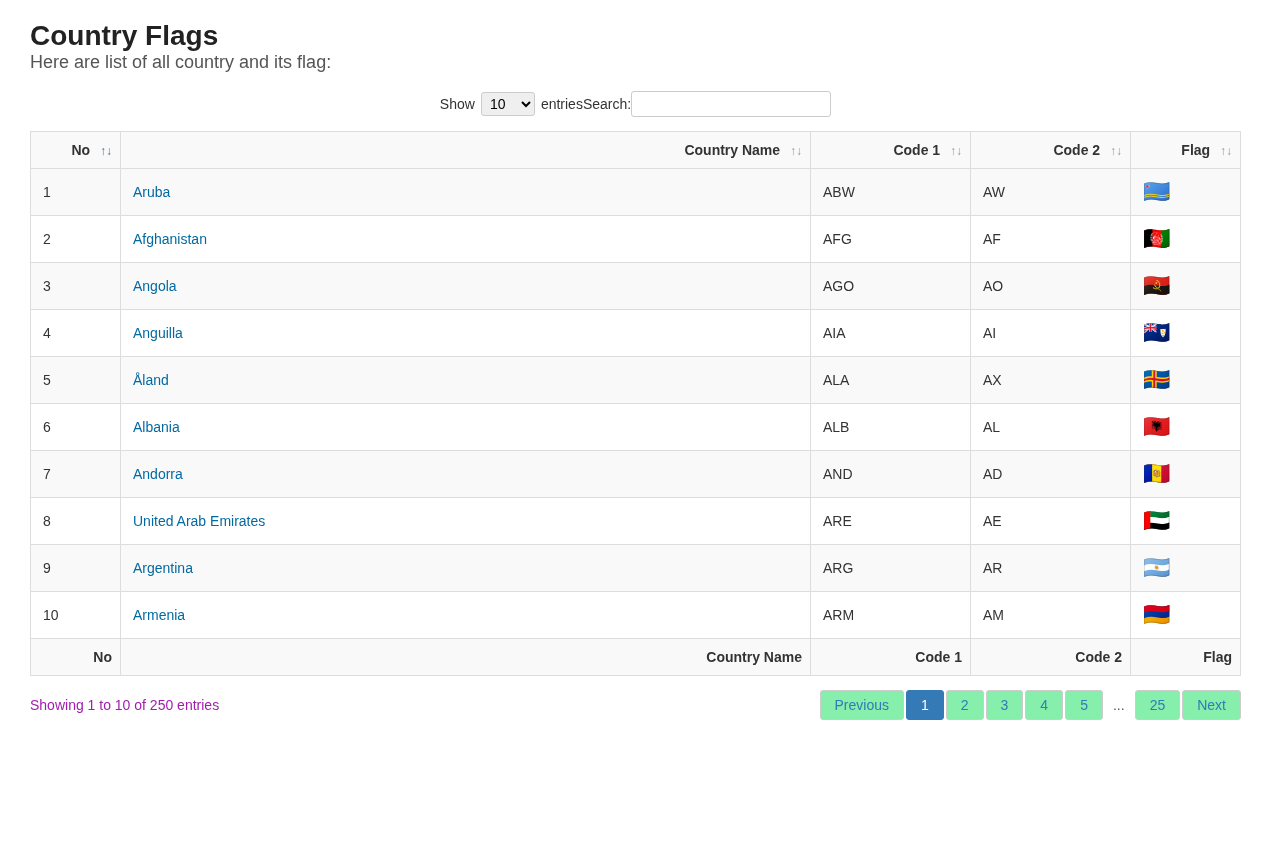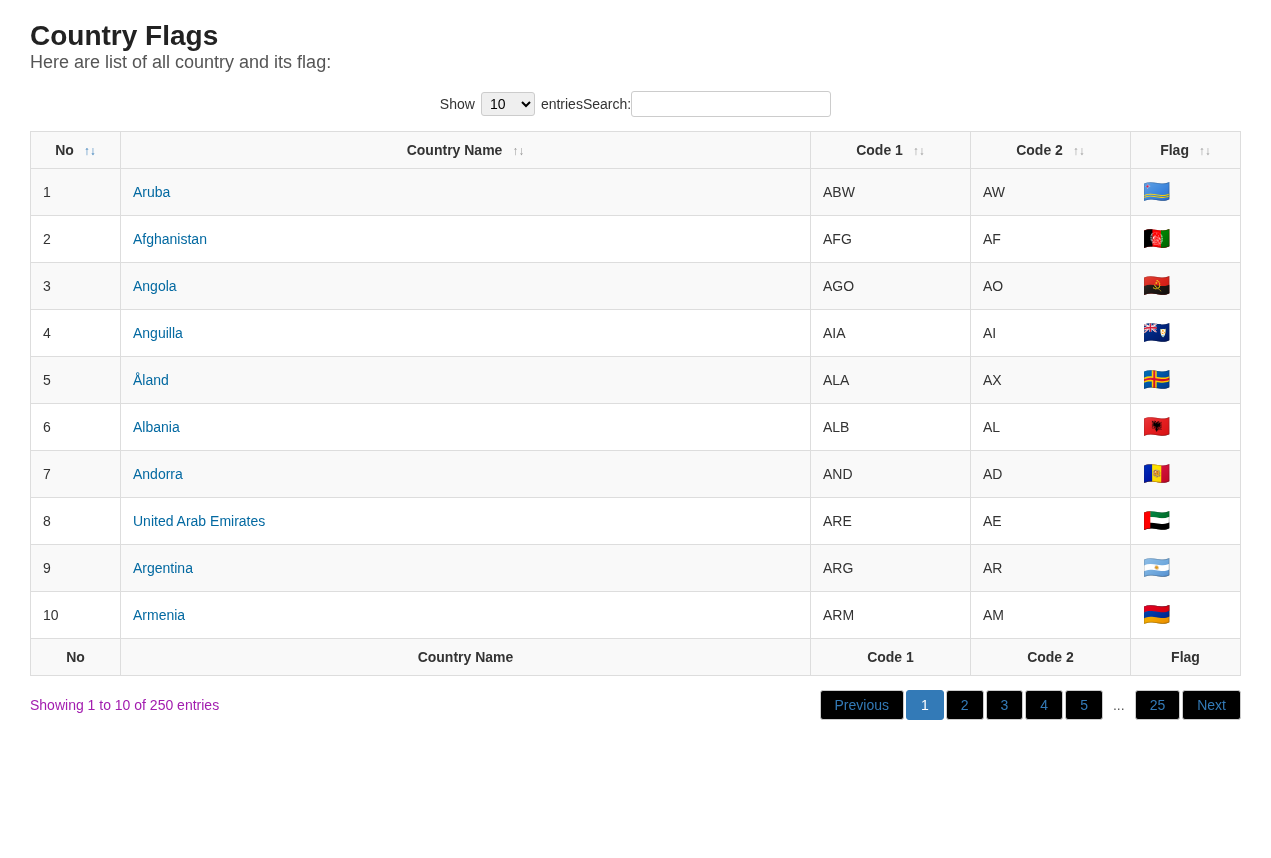--- a/index.html
+++ b/index.html
@@ -7,35 +7,35 @@
     h1 { font-size: 28px; font-weight: bold; color: #222; }
     .subtitle { color: #555; font-size: 18px; margin-bottom: 18px; }
     .controls-top { display: flex; justify-content: center; align-items: center; margin-bottom: 14px; }
     .show-entries { display: flex; align-items: center; gap: 6px; }
     .show-entries label { font-size: 14px; }
     .show-entries select { border: 1px solid #ccc; border-radius: 3px; padding: 2px 4px; font-size: 14px; cursor: pointer; }
     .search-box { display: flex; align-items: center; }
     .search-box label { font-size: 14px; }
     .search-box input { border: 1px solid #ccc; border-radius: 3px; padding: 4px 8px; font-size: 14px; width: 200px; }
     table { width: 100%; border-collapse: collapse; border: 1px solid #ddd; }
-    thead tr th, tfoot tr th { background: #f9f9f9; border: 1px solid #ddd; padding: 10px 21px; text-align: center; font-weight: bold; color: #333; font-size: 14px; }
+    thead tr th, tfoot tr th { background: #f9f9f9; border: 1px solid #ddd; padding: 10px 8px; text-align: right; font-weight: bold; color: #333; font-size: 14px; }
     .sort-icon { display: inline-block; margin-left: 6px; color: #999; font-size: 12px; }
     .sort-icon.active { color: #337ab7; }
     tbody tr:nth-child(odd) { background: #f9f9f9; }
     tbody tr:nth-child(even) { background: #fff; }
     tbody tr td { border: 1px solid #ddd; padding: 10px 12px; font-size: 14px; }
     tbody tr td.no-col { color: #333; }
     tbody tr td.name-col a { color: #0369a1; text-decoration: none; }
     .flag-cell { font-size: 22px; }
     .controls-bottom { display: flex; justify-content: space-between; align-items: center; margin-top: 14px; }
     .info-text { font-size: 14px; color: #a21caf; }
     .pagination { display: flex; gap: 2px; align-items: center; }
     .pagination button {
       border: 1px solid #ccc;
-      background: #000000;
+      background: #86efac;
       color: #337ab7;
       padding: 6px 14px;
       font-size: 14px;
       cursor: pointer;
       border-radius: 3px;
     }
     .pagination button.active {
       background: #337ab7;
       color: #fff;
       border-color: #337ab7;

